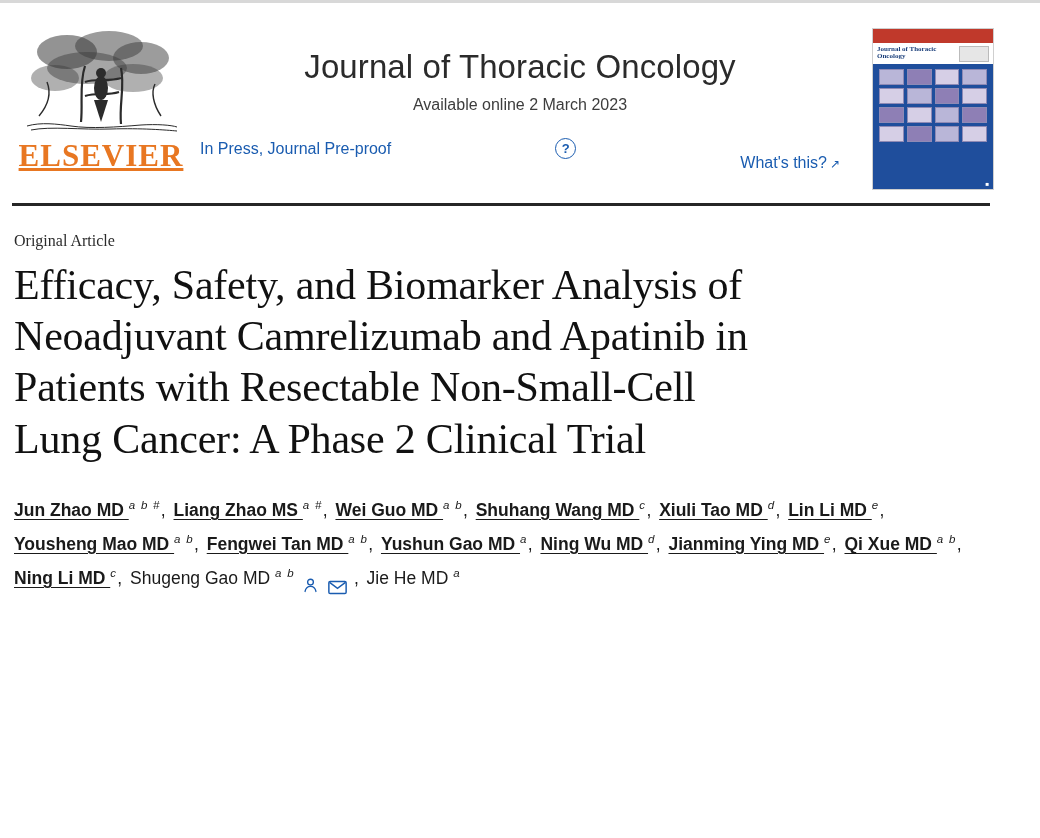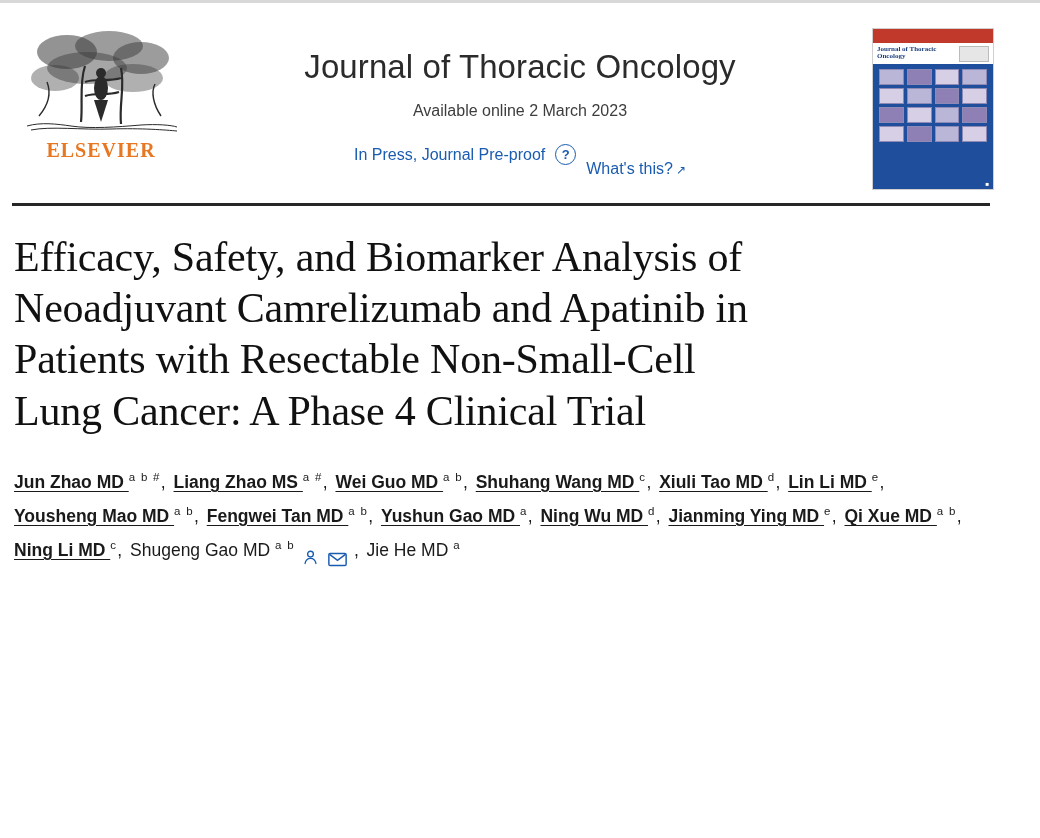--- a/index.html
+++ b/index.html
@@ -48,53 +48,54 @@
     text-align: center;
   }
   .elsevier-tree {
     width: 160px;
     height: 112px;
     margin: 0 auto;
     display: block;
   }
   .elsevier-word {
     font-family: "Liberation Serif", serif;
-    font-size: 20px;
+    font-size: 31px;
     letter-spacing: 1px;
     color: #e87722;
     font-weight: 700;
     margin-top: 2px;
     line-height: 1;
+    text-decoration: underline;
   }
 
   .journal-center {
     position: absolute;
     left: 200px;
     top: 30px;
     width: 640px;
     text-align: center;
   }
   .journal-title {
     font-size: 33px;
     color: #2b2b2b;
     font-weight: 400;
     line-height: 1.15;
     letter-spacing: 0.1px;
   }
   .journal-available {
-    margin-top: 16px;
+    margin-top: 10px;
     font-size: 16px;
     color: #3d3d3d;
     font-weight: 400;
   }
   .journal-status-row {
     margin-top: 12px;
     display: flex;
     align-items: center;
-    justify-content: center;
+    justify-content: space-between;
     gap: 10px;
     font-size: 16px;
   }
   .inpress {
     color: #0b5ed7;
     color: #1a5cb0;
   }
   .qmark {
     display: inline-flex;
     align-items: center;
@@ -226,20 +227,21 @@
     text-decoration: underline;
     text-underline-offset: 2.5px;
     cursor: pointer;
     font-weight: bold;
   }
   .aff {
     font-size: 11.5px;
     vertical-align: super;
     letter-spacing: 1.3px;
     text-decoration: none;
+    font-style: italic;
   }
   .sep-comma { margin-right: 3px; }
 
   .corr-icons {
     display: inline-flex;
     align-items: center;
     gap: 9px;
     vertical-align: middle;
     margin: 0 7px;
   }
@@ -334,21 +336,22 @@
         <div class="cover-cell"></div>
         <div class="cover-cell alt2"></div>
       </div>
       <div class="cover-foot">■</div>
     </div>
   </div>
 
   <div class="sep-heavy"></div>
 
   <div class="article">
-    <h1 class="article-title">Efficacy, Safety, and Biomarker Analysis of Neoadjuvant Camrelizumab and Apatinib in Patients with Resectable Non-Small-Cell Lung Cancer: A Phase 4 Clinical Trial</h1>
+    <div class="article-type">Original Article</div>
+    <h1 class="article-title">Efficacy, Safety, and Biomarker Analysis of Neoadjuvant Camrelizumab and Apatinib in Patients with Resectable Non-Small-Cell Lung Cancer: A Phase 2 Clinical Trial</h1>
 
     <div class="authors"><span class="author"><span class="nm">Jun Zhao MD </span><span class="aff">a b #</span></span><span class="sep-comma">, </span> <span class="author"><span class="nm">Liang Zhao MS </span><span class="aff">a #</span></span><span class="sep-comma">, </span> <span class="author"><span class="nm">Wei Guo MD </span><span class="aff">a b</span></span><span class="sep-comma">, </span> <span class="author"><span class="nm">Shuhang Wang MD </span><span class="aff">c</span></span><span class="sep-comma">, </span> <span class="author"><span class="nm">Xiuli Tao MD </span><span class="aff">d</span></span><span class="sep-comma">, </span> <span class="author"><span class="nm">Lin Li MD </span><span class="aff">e</span></span><span class="sep-comma">, </span> <span class="author"><span class="nm">Yousheng Mao MD </span><span class="aff">a b</span></span><span class="sep-comma">, </span> <span class="author"><span class="nm">Fengwei Tan MD </span><span class="aff">a b</span></span><span class="sep-comma">, </span> <span class="author"><span class="nm">Yushun Gao MD </span><span class="aff">a</span></span><span class="sep-comma">, </span> <span class="author"><span class="nm">Ning Wu MD </span><span class="aff">d</span></span><span class="sep-comma">, </span> <span class="author"><span class="nm">Jianming Ying MD </span><span class="aff">e</span></span><span class="sep-comma">, </span> <span class="author"><span class="nm">Qi Xue MD </span><span class="aff">a b</span></span><span class="sep-comma">, </span> <span class="author"><span class="nm">Ning Li MD </span><span class="aff">c</span></span><span class="sep-comma">, </span> <span class="author"><span>Shugeng Gao MD </span><span class="aff">a b</span></span><span class="corr-icons">
           <span class="icon-person"><svg viewBox="0 0 20 20" width="17" height="17">
               <circle cx="10" cy="6" r="3.4" fill="none" stroke="#1a5cb0" stroke-width="1.6"></circle>
               <path d="M3.6 17 C4.4 12.6 7 11 10 11 C13 11 15.6 12.6 16.4 17" fill="none" stroke="#1a5cb0" stroke-width="1.6" stroke-linecap="round"></path>
             </svg></span>
           <span class="icon-envelope"><svg viewBox="0 0 22 16" width="19" height="15">
               <rect x="1" y="1" width="20" height="14" rx="1.5" fill="none" stroke="#1a5cb0" stroke-width="1.7"></rect>
               <path d="M1.8 2 L11 9 L20.2 2" fill="none" stroke="#1a5cb0" stroke-width="1.7"></path>
             </svg></span>

